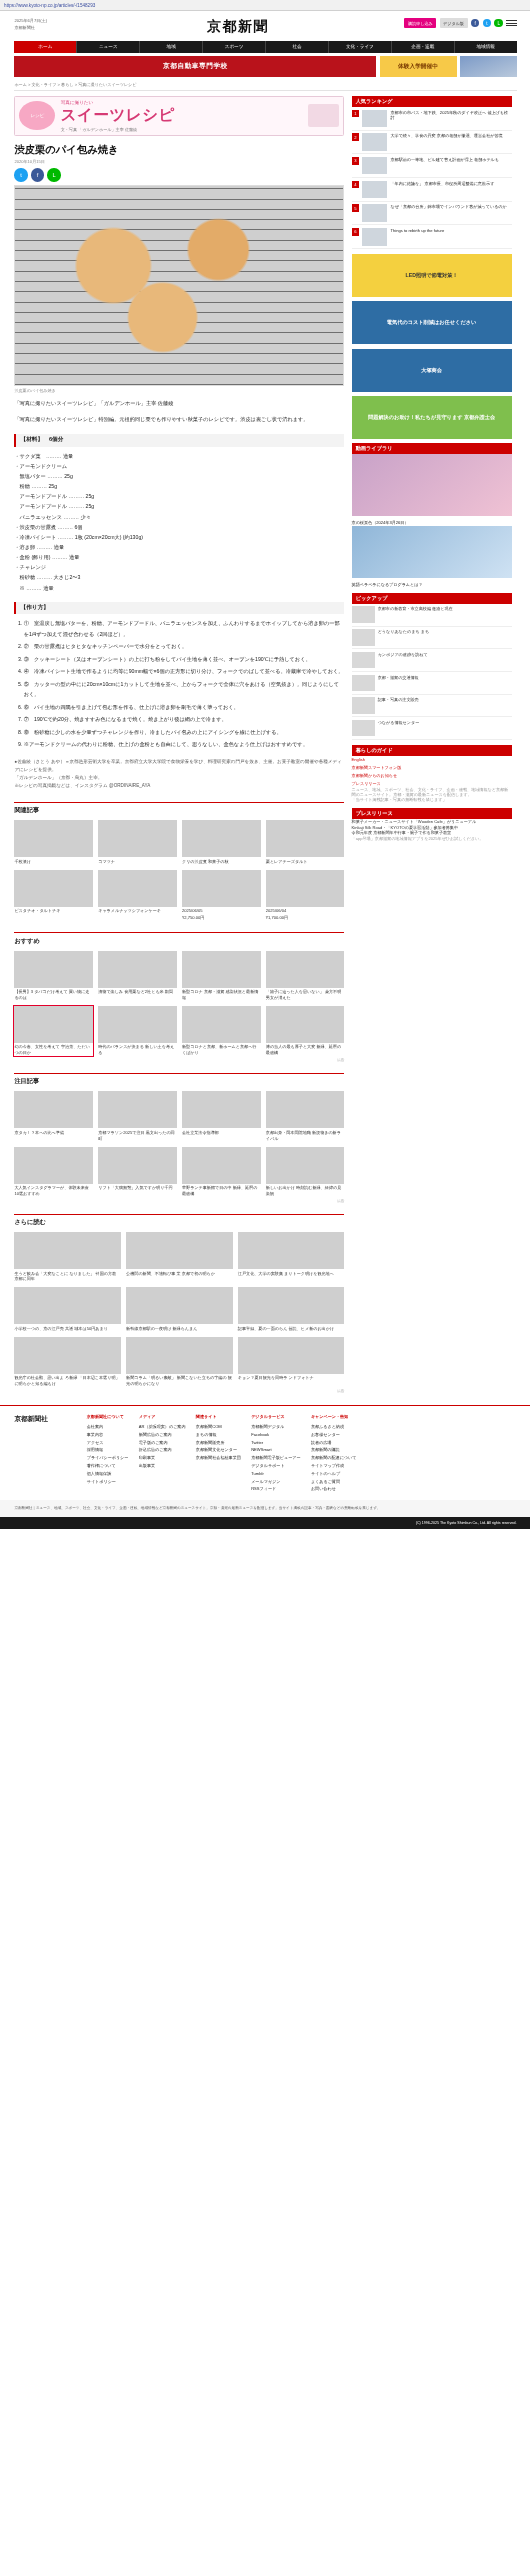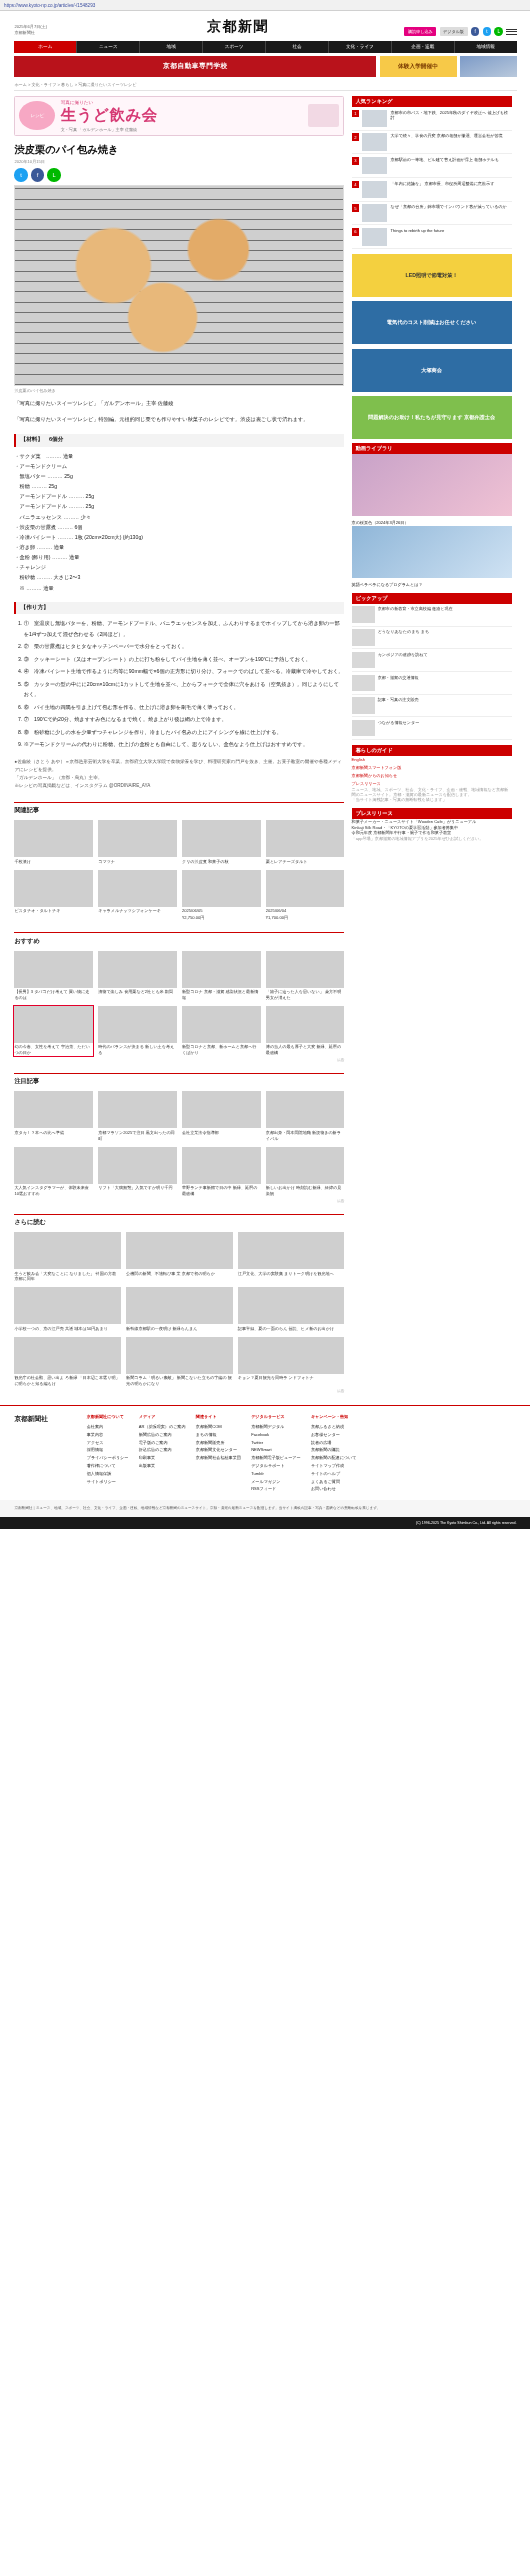--- a/index.html
+++ b/index.html
@@ -21,21 +21,21 @@
     padding:0 4.1px;
     font-size:4.6px;
     color:#555;
   }
   .browser-bar .url { color:#3b4ea0; }
   
   .page { width:531px; margin:0 auto; background:#fff; }
   
   .site-header {
     display:flex;
-    align-items:flex-end;
+    align-items:flex-start;
     padding:7.2px 14.4px 4.1px 14.4px;
     position:relative;
     gap:12px;
   }
   .date-col { font-size:4.1px; color:#666; line-height:1.5; width:57px; }
   .logo-col { flex:1; text-align:center; }
   .logo {
     font-family:"Liberation Serif", serif;
     font-size:14px;
     letter-spacing:1.5px;
@@ -264,21 +264,21 @@
   <div class="breadcrumb">ホーム &gt; 文化・ライフ &gt; 暮らし &gt; 写真に撮りたいスイーツレシピ</div>
 
   <div class="body-wrap">
 
     <div class="main-col">
 
       <div class="recipe-mast">
         <div class="mast-badge">レシピ</div>
         <div class="mast-text">
           <div class="mast-sub">写真に撮りたい</div>
-          <div class="mast-title">生うど飲み会</div>
+          <div class="mast-title">スイーツレシピ</div>
           <div class="mast-by">文・写真 「ガルデンホール」主宰 佐藤綾</div>
         </div>
         <div class="mast-cam"></div>
       </div>
 
       <h1 class="article-title">渋皮栗のパイ包み焼き</h1>
       <div class="article-sub">2020年10月15日</div>
 
       <div class="share-row">
         <span class="share-btn sb-tw">t</span>

